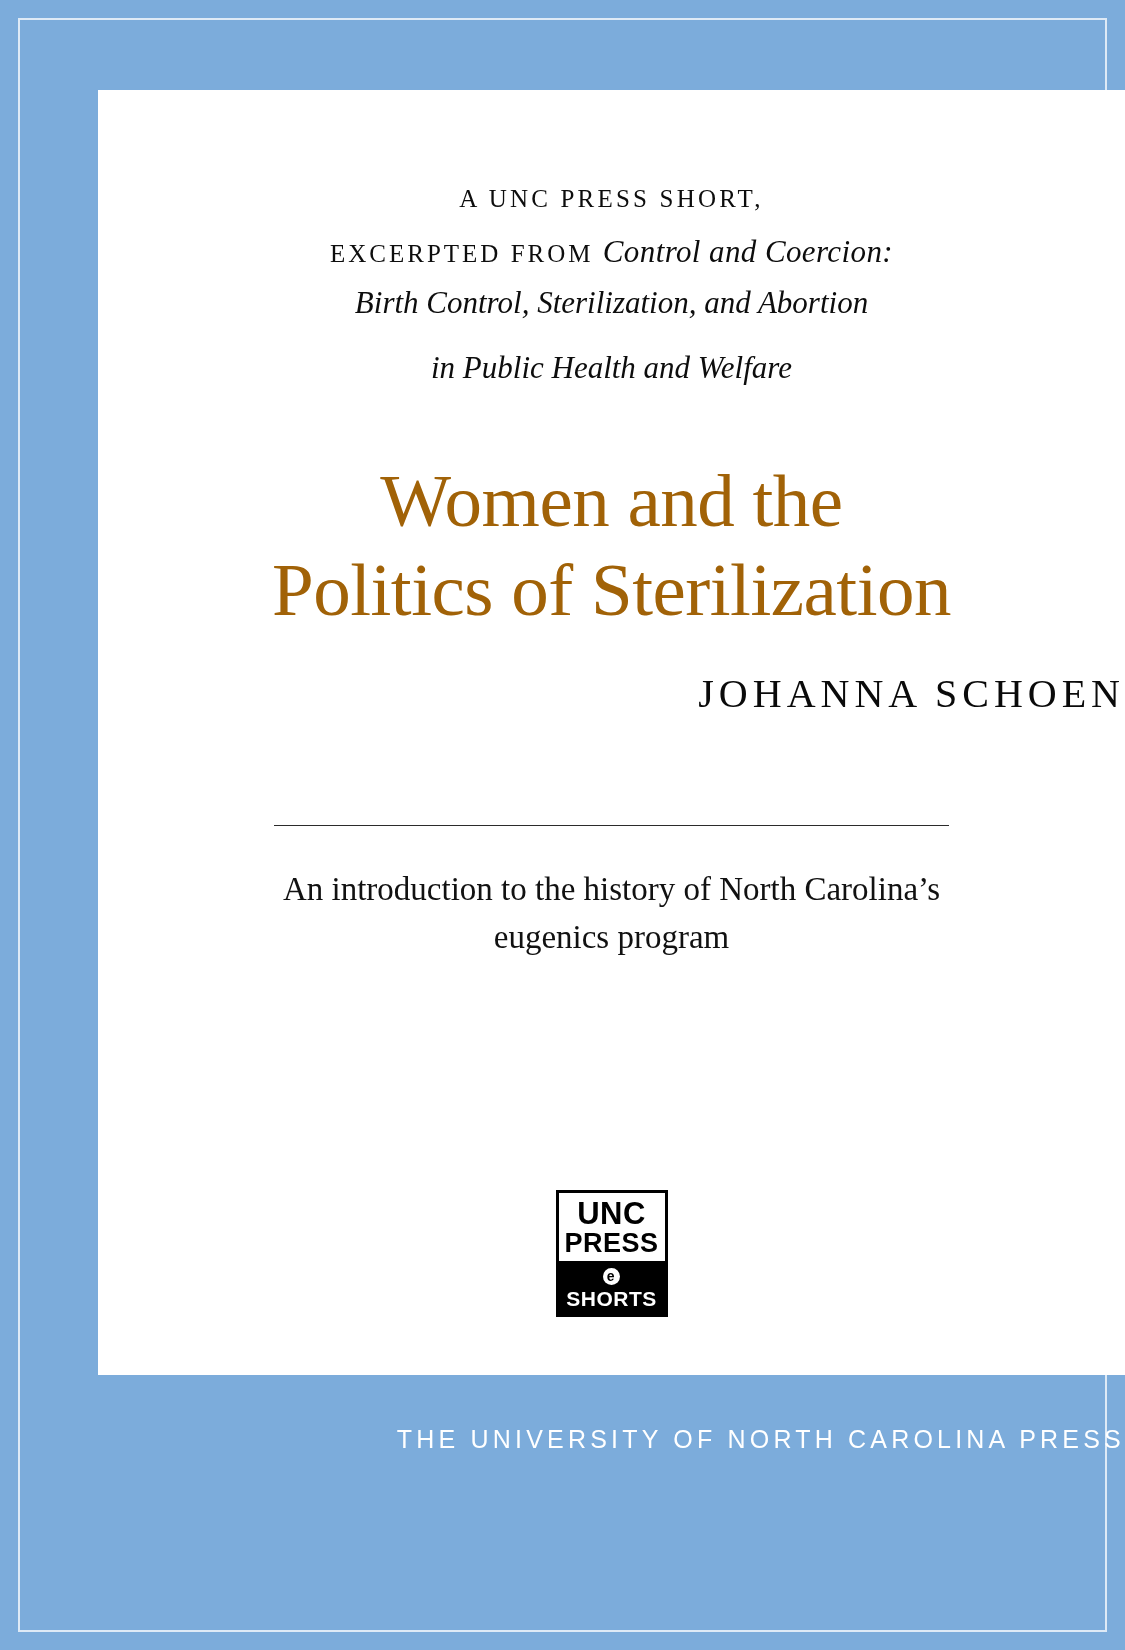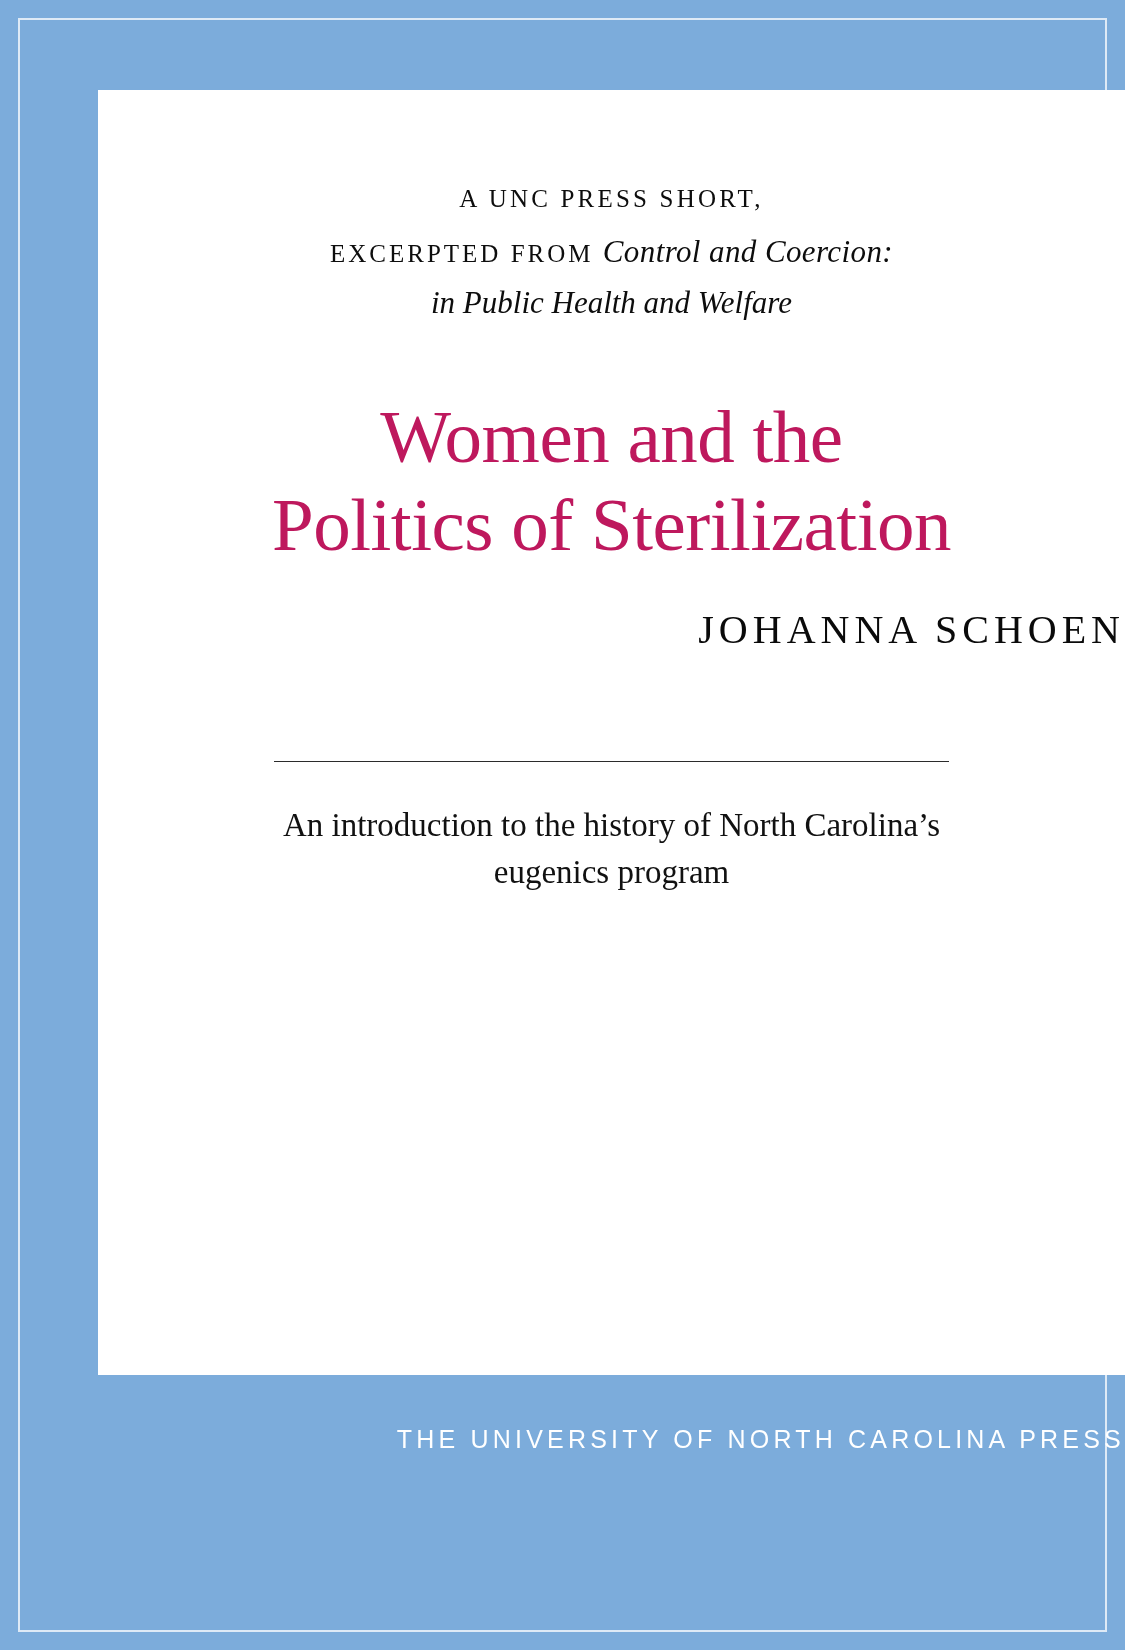--- a/index.html
+++ b/index.html
@@ -68,31 +68,31 @@
     letter-spacing: 0.4px;
     text-transform: none;
   }
   .series-3, .series-4 {
     font-size: 31px;
     font-style: italic;
     margin-top: 18px;
     line-height: 1.15;
   }
   .series-4 {
-    margin-top: 18px;
+    margin-top: 29px;
   }
   .title-block {
     margin-top: 72px;
     padding: 0 30px;
     text-align: center;
   }
   .title-line {
     font-size: 75px;
     line-height: 1.18;
-    color: #be185d;
+    color: #a16207;
     letter-spacing: -0.5px;
   }
   .author {
     margin-top: 36px;
     text-align: right;
     font-size: 40px;
     letter-spacing: 5px;
     text-transform: uppercase;
     color: #0a0a0a;
   }
@@ -174,35 +174,43 @@
 
 <div class="cover">
 
   <div class="inner-rule"></div>
 
   <div class="white-panel">
 
     <div class="series-block">
       <div class="series-line series-1">A UNC Press Short,</div>
       <div class="series-line series-2"><span>Excerpted from </span><span class="ital">Control and Coercion:</span></div>
+      <div class="series-line series-3">Birth Control, Sterilization, and Abortion</div>
       <div class="series-line series-4">in Public Health and Welfare</div>
     </div>
 
     <div class="title-block">
       <div class="title-line">Women and the</div>
       <div class="title-line">Politics of Sterilization</div>
     </div>
 
     <div class="author">Johanna Schoen</div>
 
     <div class="divider"></div>
 
     <div class="subtitle">
       <div>An introduction to the history of North Carolina’s</div>
       <div>eugenics program</div>
     </div>
 
+    <div class="logo-wrap">
+      <div class="logo">
+        <div class="l1">UNC</div>
+        <div class="l2">PRESS</div>
+        <div class="l3"><span class="e">e</span><span>SHORTS</span></div>
+      </div>
+    </div>
 
   </div>
 
   <div class="publisher">The University of North Carolina Press</div>
 
 </div>
 
 </body></html>

